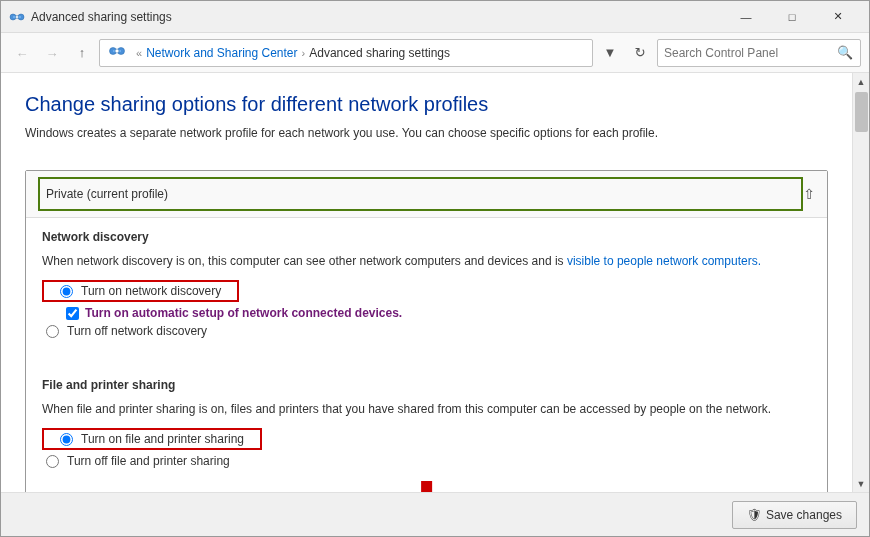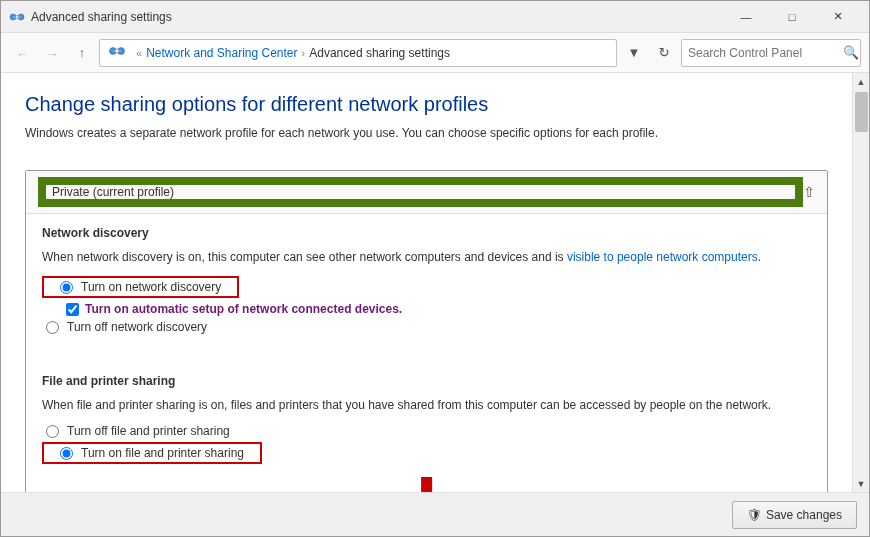--- a/index.html
+++ b/index.html
@@ -17,41 +17,41 @@
 
     
     .addressbar { height: 40px; background: #f9f9f9; border-bottom: 1px solid #e0e0e0; display: flex; align-items: center; padding: 0 8px; gap: 4px; }
     .nav-btn { width: 26px; height: 26px; border: 1px solid transparent; border-radius: 2px; background: transparent; cursor: pointer; display: flex; align-items: center; justify-content: center; color: #555; font-size: 13px; }
     .nav-btn.disabled { color: #bbb; cursor: default; }
     .address-path { flex: 1; height: 28px; border: 1px solid #c0c0c0; background: #fff; display: flex; align-items: center; padding: 0 8px; font-size: 12px; color: #333; border-radius: 2px; }
     .path-sep { color: #888; margin: 0 4px; font-size: 11px; }
     .path-link { color: #0066cc; cursor: pointer; }
     .path-current { color: #333; }
     .refresh-btn { width: 26px; height: 26px; border: 1px solid transparent; border-radius: 2px; background: transparent; cursor: pointer; display: flex; align-items: center; justify-content: center; color: #555; }
-    .search-box { width: 180px; height: 28px; border: 1px solid #c0c0c0; border-radius: 2px; display: flex; align-items: center; background: #fff; padding: 0 6px; }
+    .search-box { width: 204px; height: 28px; border: 1px solid #c0c0c0; border-radius: 2px; display: flex; align-items: center; background: #fff; padding: 0 6px; }
     .search-box input { border: none; outline: none; flex: 1; font-size: 12px; color: #666; background: transparent; }
     .search-icon { color: #888; font-size: 13px; }
 
     
     .content-area { flex: 1; display: flex; overflow: hidden; }
     .main-content { flex: 1; overflow-y: auto; padding: 20px 24px; }
     .scrollbar { width: 17px; background: #f0f0f0; border-left: 1px solid #e0e0e0; display: flex; flex-direction: column; align-items: center; }
     .scroll-arrow { width: 17px; height: 17px; display: flex; align-items: center; justify-content: center; cursor: pointer; font-size: 9px; color: #555; }
     .scroll-track { flex: 1; width: 100%; position: relative; }
     .scroll-thumb { width: 13px; height: 40px; background: #c0c0c0; border-radius: 2px; margin: 2px auto; }
 
     
     .page-title { font-size: 20px; color: #003399; font-weight: normal; margin-bottom: 8px; }
     .page-desc { font-size: 12px; color: #333; line-height: 1.5; margin-bottom: 28px; }
 
     
     .profile-section { border: 1px solid #999; border-radius: 2px; margin-bottom: 12px; }
     .profile-header { display: flex; align-items: center; padding: 6px 12px; background: #f9f9f9; cursor: pointer; border-bottom: 1px solid #ddd; }
     .profile-header-title { flex: 1; font-size: 12px; color: #333; font-weight: 500; }
-    .profile-header-title.highlighted { border: 8px solid #4d7c0f; padding: 0 6px; }
+    .profile-header-title.highlighted { border: 2px solid #4d7c0f; padding: 8px 6px; }
     .profile-chevron { color: #555; font-size: 14px; }
 
     .profile-content { padding: 12px 16px; }
     .section-title { font-size: 12px; color: #333; font-weight: 600; margin-bottom: 8px; }
 
     .section-desc { font-size: 12px; color: #333; line-height: 1.5; margin-bottom: 10px; }
     .radio-item { display: flex; align-items: center; margin-bottom: 4px; cursor: pointer; position: relative; }
     .radio-item input[type="radio"] { margin-right: 8px; cursor: pointer; }
     .radio-label { font-size: 12px; color: #333; }
     .radio-highlighted { border: 2px solid #cc0000; padding: 2px 16px; display: inline-flex; align-items: center; }
@@ -158,30 +158,30 @@
               <label class="radio-label" for="nd_off">Turn off network discovery</label>
             </div>
           </div>
 
           <div class="section-divider" style="height:12px;"></div>
 
           <div>
             <p class="section-title">File and printer sharing</p>
             <p class="section-desc">When file and printer sharing is on, files and printers that you have shared from this computer can be accessed by people on the network.</p>
 
-            <div class="radio-item" style="margin-left:4px; margin-top:4px;">
-              <input type="radio" name="file_sharing" id="fs_off" style="">
-              <label class="radio-label" for="fs_off">Turn off file and printer sharing</label>
-            </div>
-
             <div class="radio-item">
               <span class="radio-highlighted">
                 <input type="radio" name="file_sharing" id="fs_on" checked="" style="">
                 <label class="radio-label" for="fs_on">Turn on file and printer sharing</label>
               </span>
+            </div>
+
+            <div class="radio-item" style="margin-left:4px; margin-top:4px;">
+              <input type="radio" name="file_sharing" id="fs_off" style="">
+              <label class="radio-label" for="fs_off">Turn off file and printer sharing</label>
             </div>
           </div>
 
           <div class="arrow-container">
             <span class="red-arrow">⬇</span>
           </div>
 
         </div>
       </div>
 

